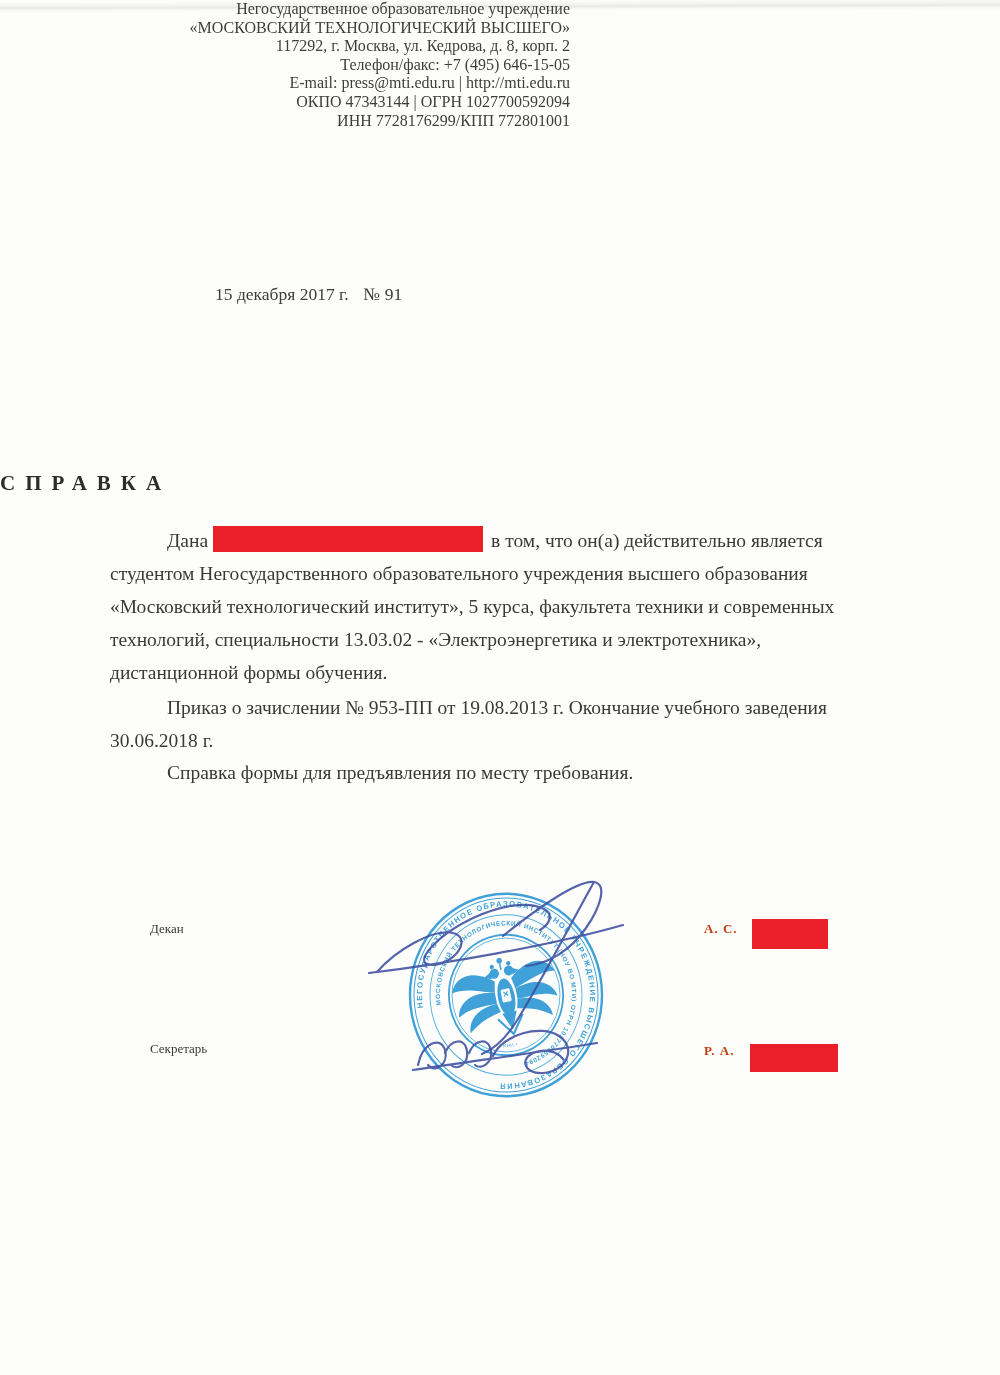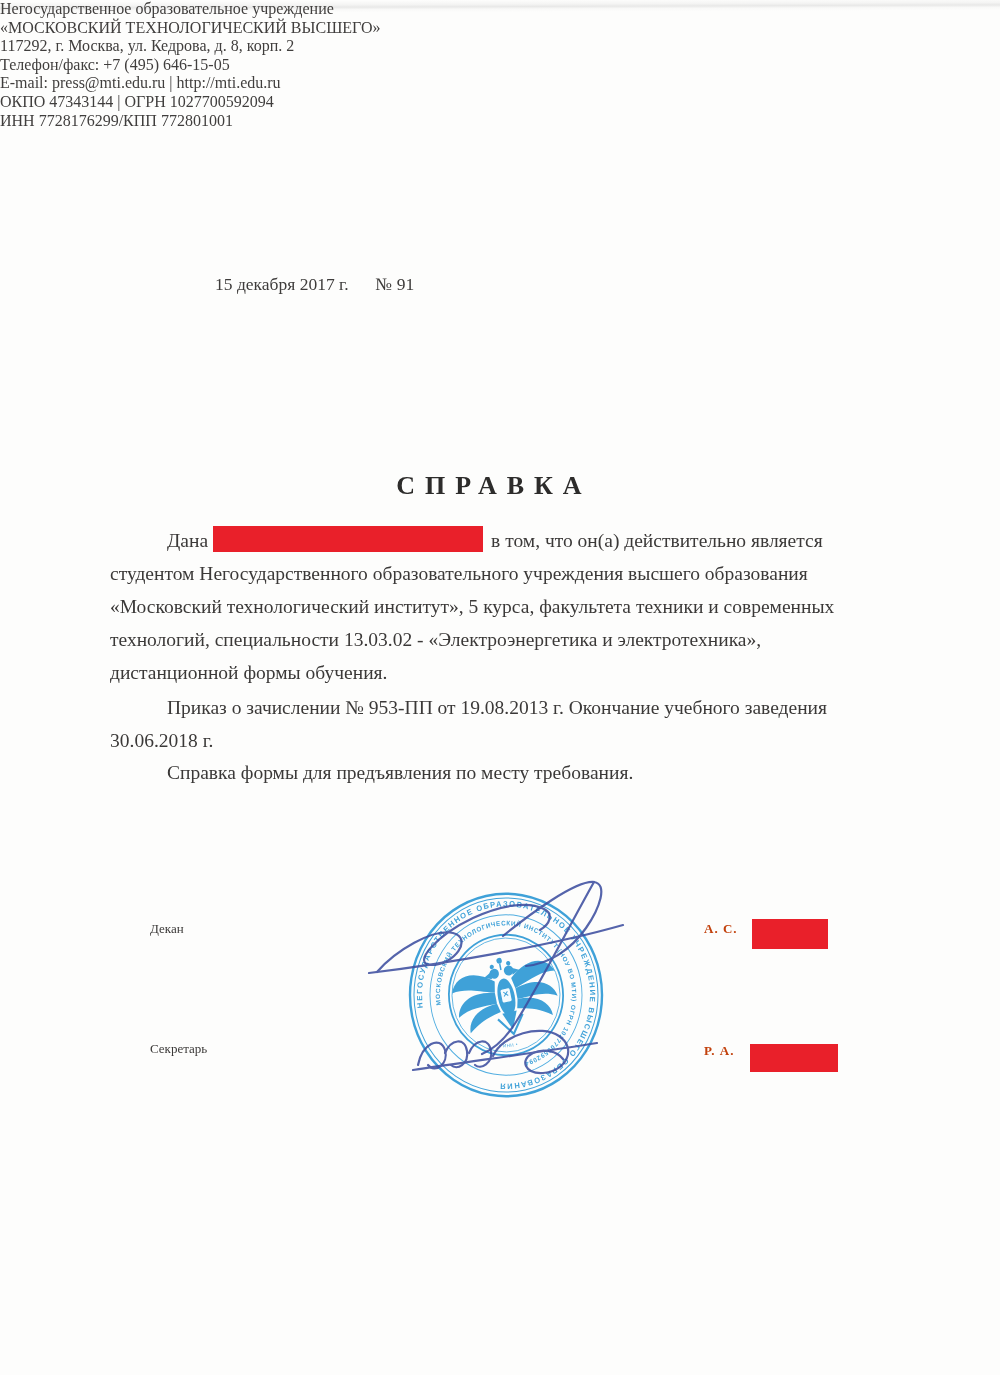--- a/index.html
+++ b/index.html
@@ -17,33 +17,32 @@
   }
   
   .crease {
     position: absolute; left: 0; top: 677; width: 1010px; height: 12px;
     background: linear-gradient(180deg, rgba(0,0,0,0) 0%, rgba(130,130,130,0.07) 35%,
                 rgba(150,150,150,0.20) 55%, rgba(180,180,180,0.06) 75%, rgba(0,0,0,0) 100%);
     transform: rotate(-0.2deg);
   }
   .letterhead {
     position: absolute; left: 0; top: 92; width: 570px;
-    text-align: left;
+    text-align: right;
     font-size: 16px; line-height: 18.6px;
     color: #403e3d;
   }
   .date-row {
-    position: absolute; left: 215; top: 274px; left: 215px;
-    display: flex; gap: 27px;
+    position: absolute; left: 215; top: 284px; left: 215px;
+    display: flex; gap: 15px;
     font-size: 17.5px; color: #3e3c3b;
   }
   .doc-title {
     position: absolute; left: 0; top: 471px; width: 988px;
-    text-align: center;
-    font-size: 26px; font-weight: bold; letter-spacing: 10px;
+    font-size: 21px; font-weight: bold; letter-spacing: 10px;
     color: #2d2c2b;
   }
   .body-text {
     position: absolute; left: 110px; width: 800px;
     font-size: 19.5px; line-height: 33px;
     white-space: pre-line;
     color: #3b3938;
   }
   .p1 { top: 524px; text-indent: 57px; }
   .p2 { top: 691px; text-indent: 57px; }

